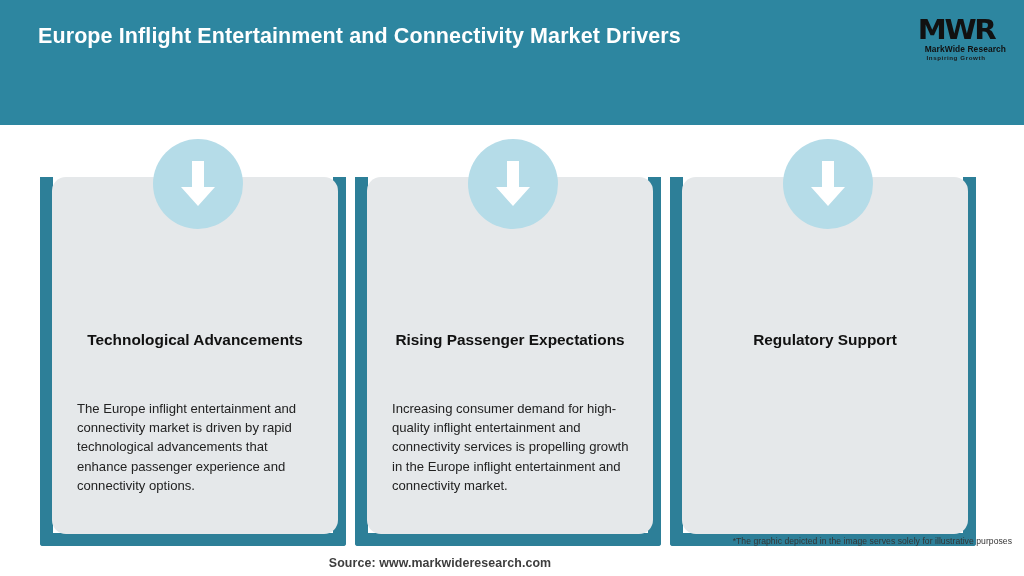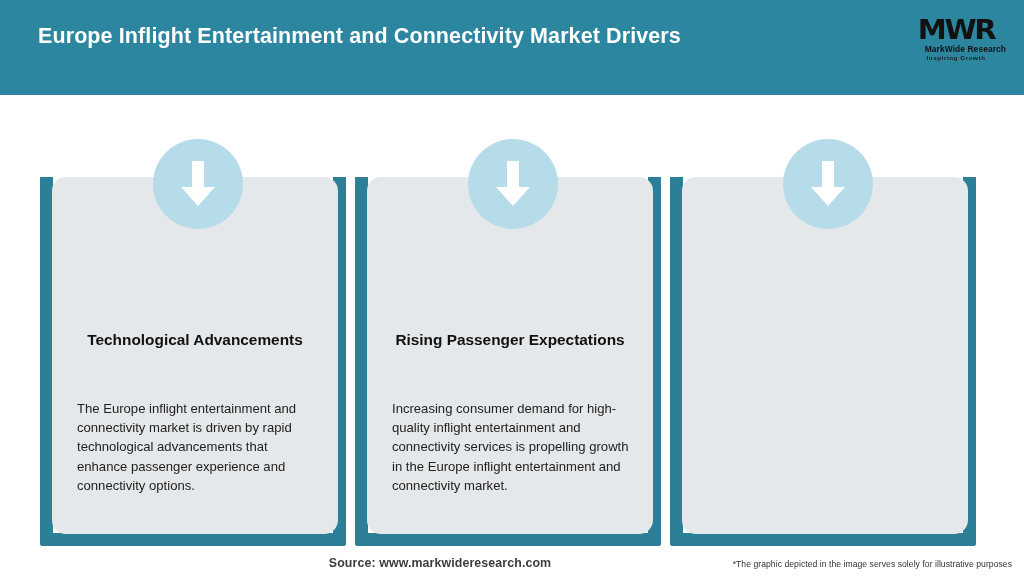--- a/index.html
+++ b/index.html
@@ -15,21 +15,21 @@
     font-family: "Liberation Sans", sans-serif;
     -webkit-font-smoothing: antialiased;
   }
 
   
   .header {
     position: absolute;
     left: 0;
     top: 0;
     width: 1024px;
-    height: 95px;
+    height: 125px;
     background: #2d86a0;
     box-sizing: border-box;
   }
   .header-title {
     position: absolute;
     left: 38px;
     top: 24px;
     font-size: 21.5px;
     font-weight: bold;
     color: #ffffff;
@@ -164,21 +164,21 @@
     width: 880px;
     text-align: center;
     font-size: 12.4px;
     font-weight: bold;
     color: #3d3d3d;
     letter-spacing: 0.1px;
   }
   .disclaimer {
     position: absolute;
     right: 12px;
-    top: 559px;
+    top: 536px;
     font-size: 8.6px;
     color: #333333;
     letter-spacing: 0.05px;
     white-space: nowrap;
   }
 </style>
 </head>
 <body>
 
 <div class="header">
@@ -214,20 +214,21 @@
     <div class="icon-circle">
       <svg width="40" height="50" viewBox="0 0 40 50" aria-hidden="true">
         <path d="M14 2 H26 V28 H37 L20 47 L3 28 H14 Z" fill="#ffffff"></path>
       </svg>
     </div>
   </div>
 
   <div class="card-col c2">
     <div class="bracket"></div>
     <div class="card">
+      <div class="card-title">Regulatory Support</div>
     </div>
     <div class="icon-circle">
       <svg width="40" height="50" viewBox="0 0 40 50" aria-hidden="true">
         <path d="M14 2 H26 V28 H37 L20 47 L3 28 H14 Z" fill="#ffffff"></path>
       </svg>
     </div>
   </div>
 
 </div>
 

